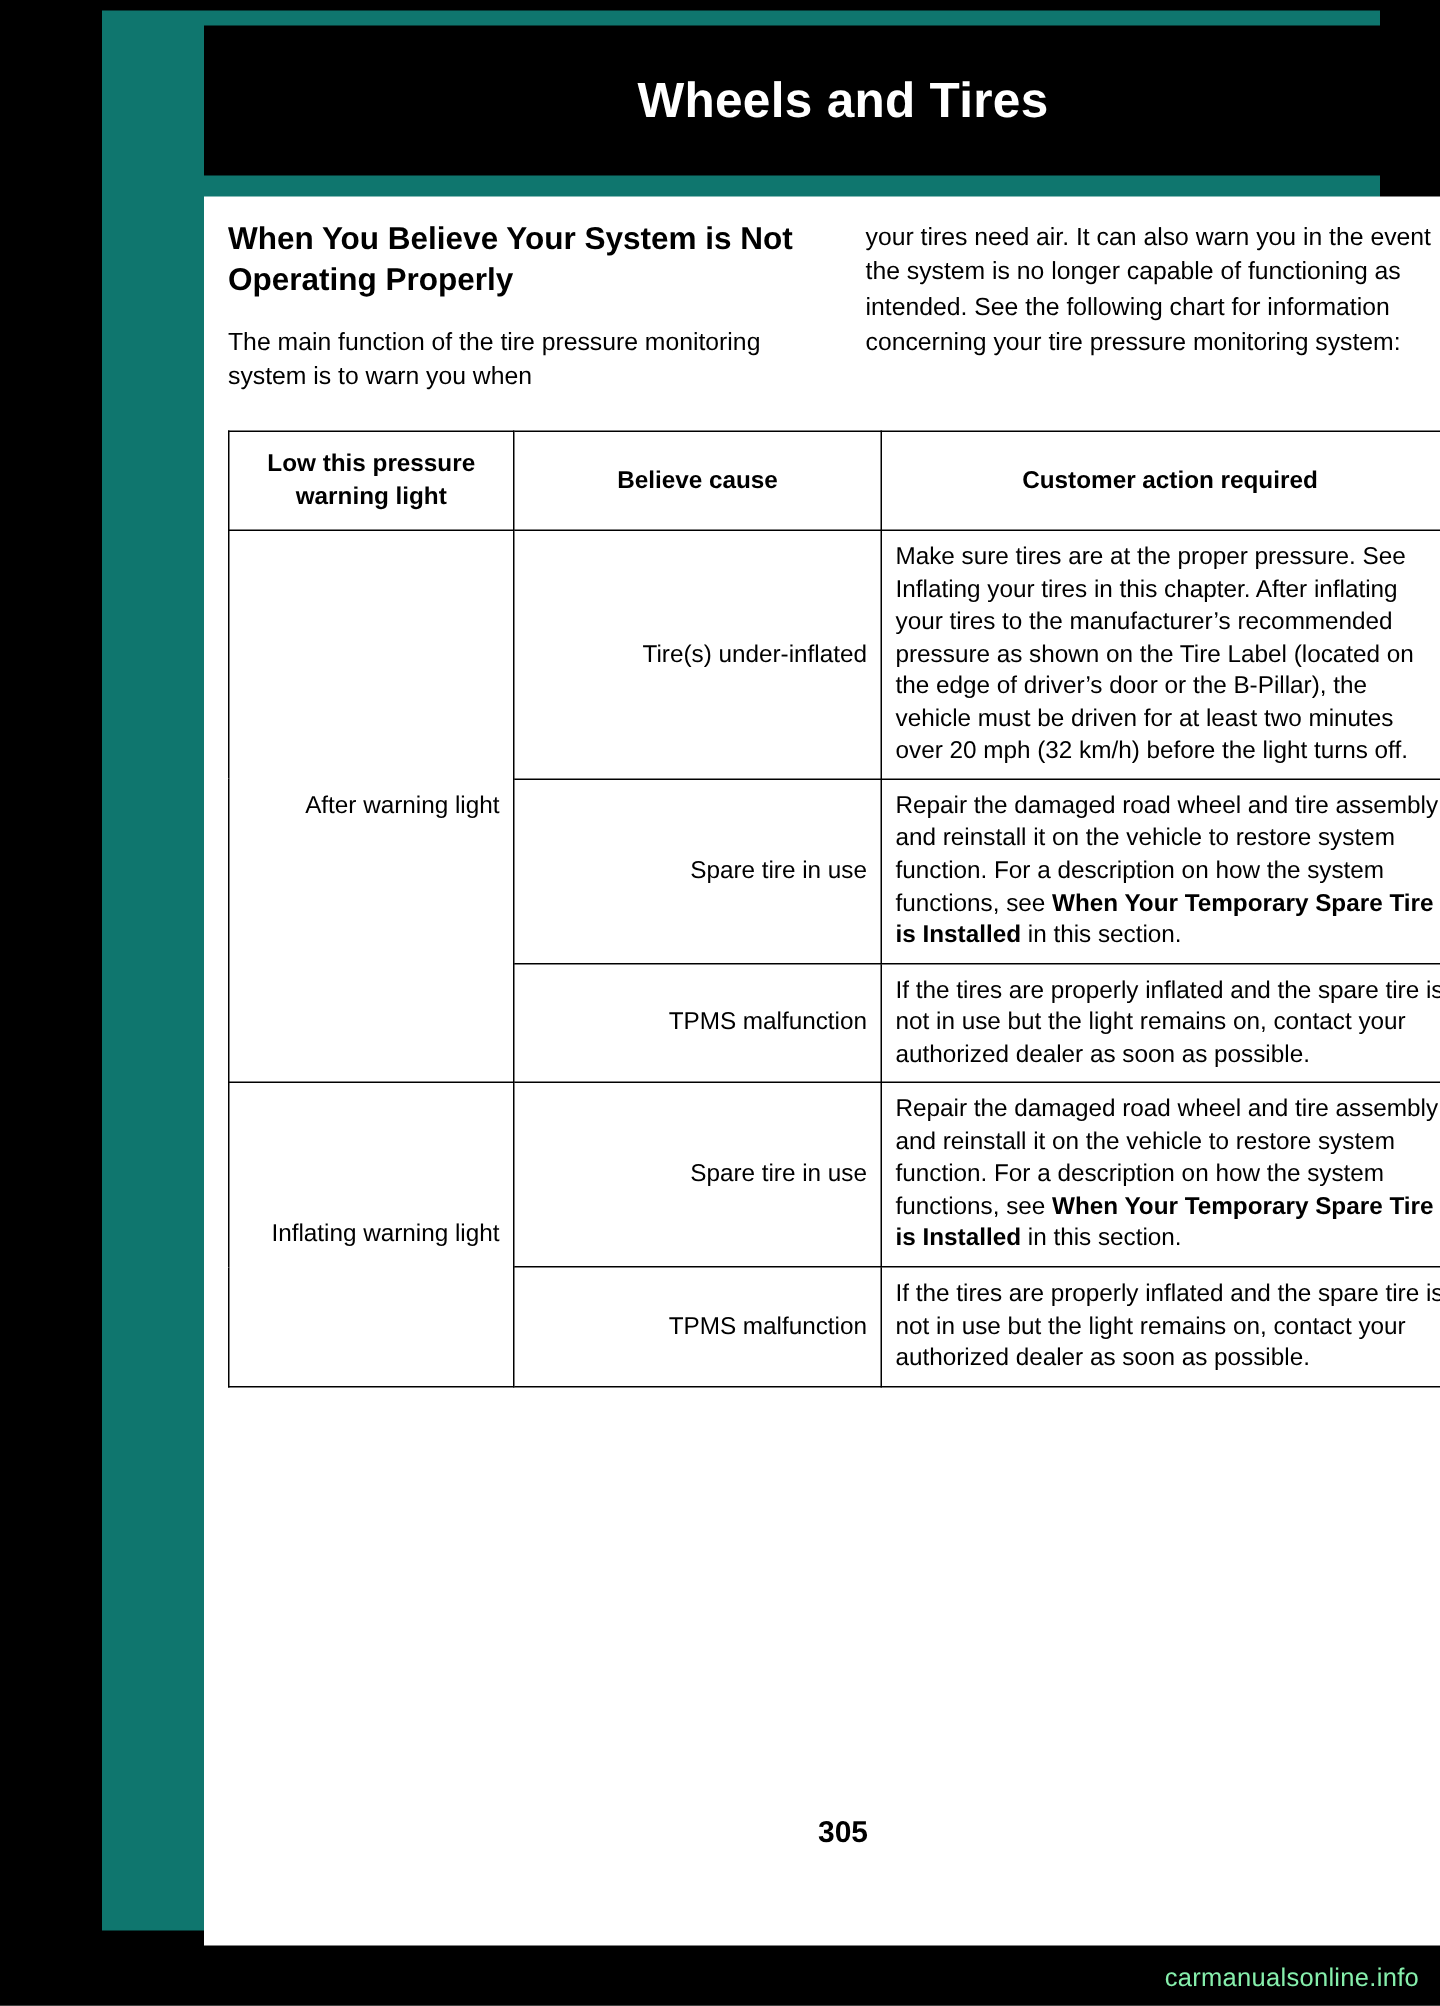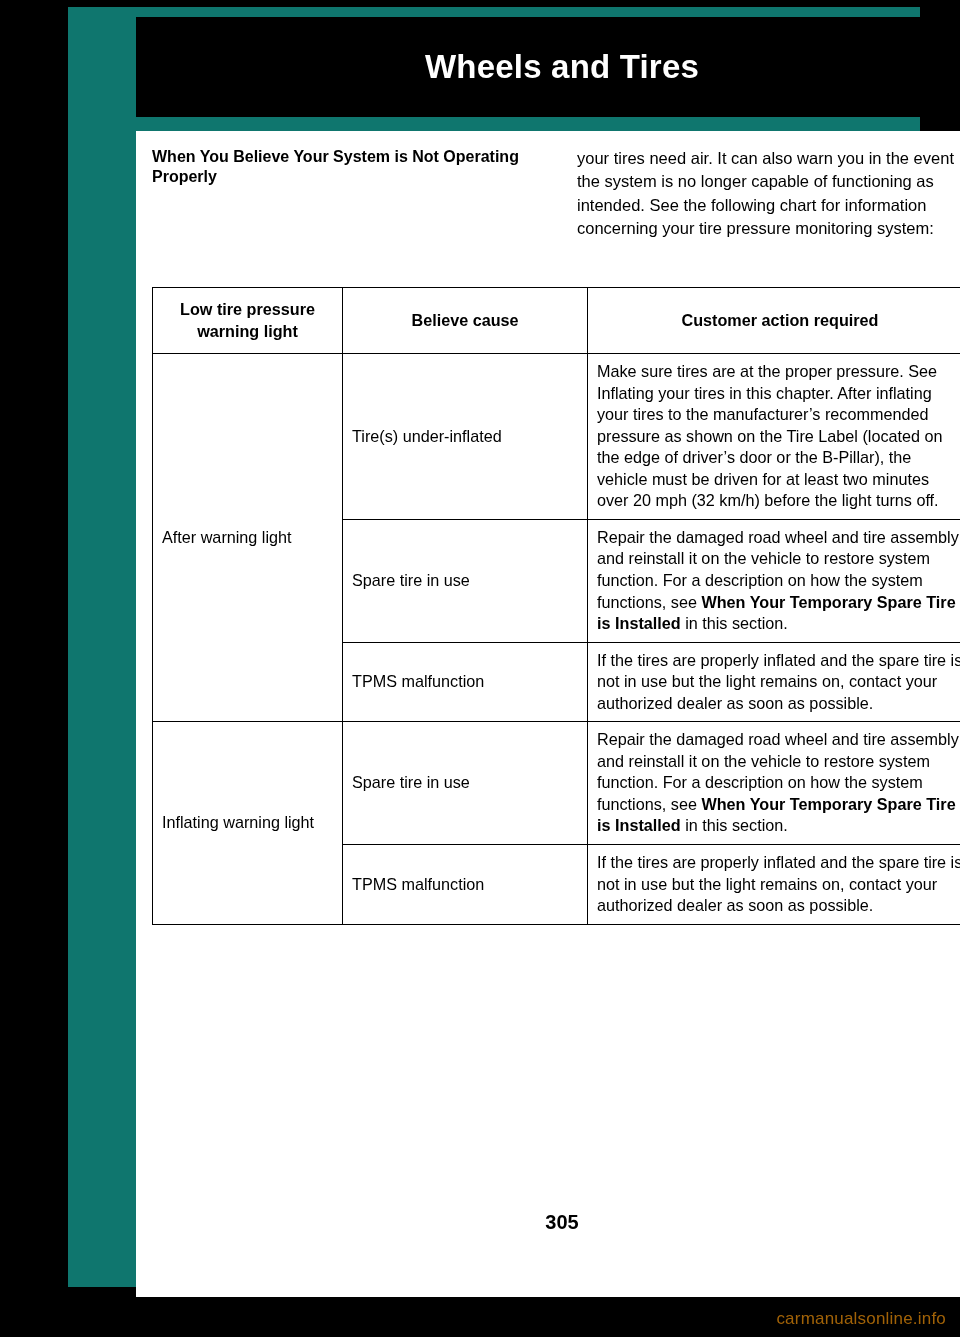--- a/index.html
+++ b/index.html
@@ -64,21 +64,21 @@
     top: 16px;
     width: 820px;
     display: flex;
     gap: 30px;
   }
   .col {
     width: 395px;
   }
   .col h2 {
     margin: 0 0 16px 0;
-    font-size: 16px;
+    font-size: 21px;
     font-weight: bold;
     color: #000;
     line-height: 1.28;
   }
   .col p {
     margin: 0;
     font-size: 16.5px;
     line-height: 1.42;
     color: #000;
   }
@@ -110,21 +110,21 @@
     vertical-align: middle;
     padding-top: 11px;
     padding-bottom: 11px;
   }
   .col-light { width: 190px; }
   .col-cause { width: 245px; }
   .col-action { width: 385px; }
 
   td.cell-light,
   td.cell-cause {
-    text-align: left;
+    text-align: right;
     vertical-align: middle;
   }
   td.cell-action {
     text-align: left;
   }
   td.cell-action b {
     font-weight: bold;
   }
 
   
@@ -137,54 +137,55 @@
     font-size: 20px;
     font-weight: bold;
     color: #000;
   }
 
   
   .watermark {
     position: absolute;
     right: 14px;
     bottom: 8px;
-    color: #a16207;
+    color: #86efac;
     font-size: 17px;
     letter-spacing: 0.2px;
   }
 </style>
 </head>
 <body>
 
 <div class="page-sheet">
 
   <div class="header-band">
     <div class="header-title">Wheels and Tires</div>
   </div>
 
   <div class="content">
 
     <div class="columns">
       <div class="col left">
         <h2>When You Believe Your System is Not Operating Properly</h2>
+        <p>The main function of the tire pressure monitoring system is to warn you when</p>
       </div>
       <div class="col right">
         <p>your tires need air. It can also warn you in the event the system is no longer capable of functioning as intended. See the following chart for information concerning your tire pressure monitoring system:</p>
       </div>
     </div>
 
     <table class="tpms-table">
       <colgroup>
         <col class="col-light">
         <col class="col-cause">
         <col class="col-action">
       </colgroup>
       <thead>
         <tr>
-          <th>Low tire pressure warning light</th>
+          <th>Low this pressure warning light</th>
           <th>Believe cause</th>
           <th>Customer action required</th>
         </tr>
       </thead>
       <tbody>
           <tr>
             <td class="cell-light" rowspan="3">After warning light</td>
             <td class="cell-cause">Tire(s) under-inflated</td>
             <td class="cell-action">Make sure tires are at the proper pressure. See Inflating your tires in this chapter. After inflating your tires to the manufacturer’s recommended pressure as shown on the Tire Label (located on the edge of driver’s door or the B-Pillar), the vehicle must be driven for at least two minutes over 20 mph (32 km/h) before the light turns off.</td>
           </tr>

